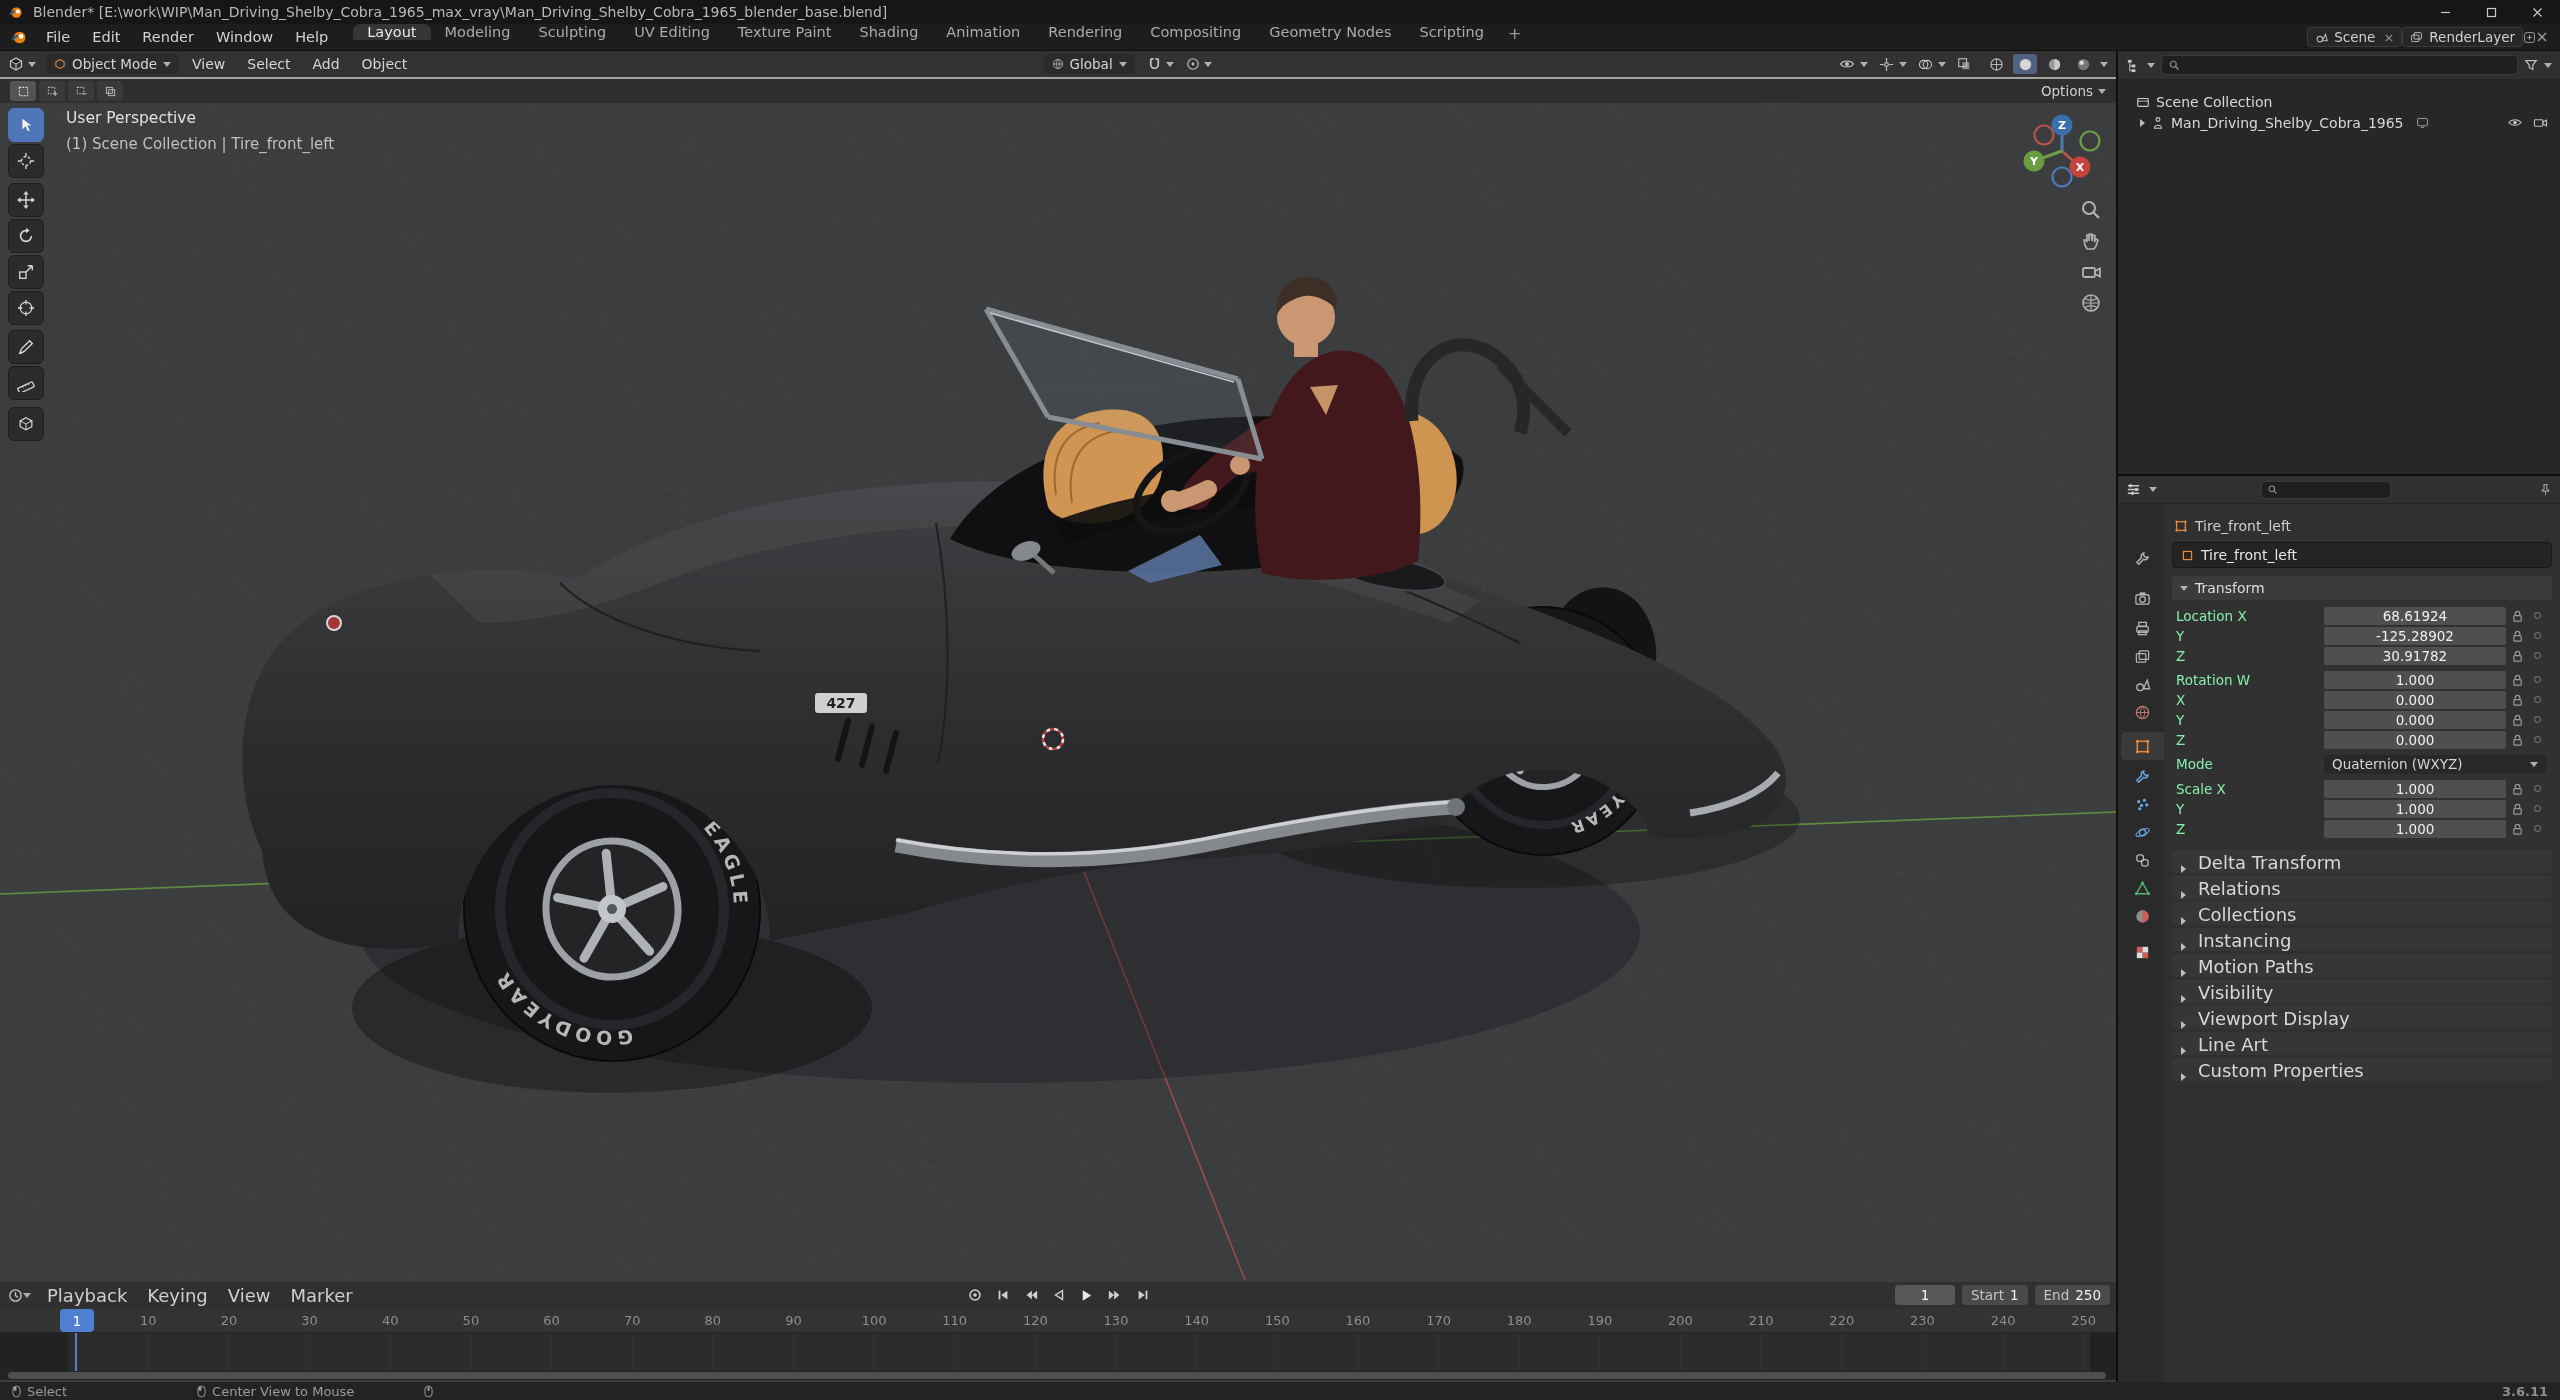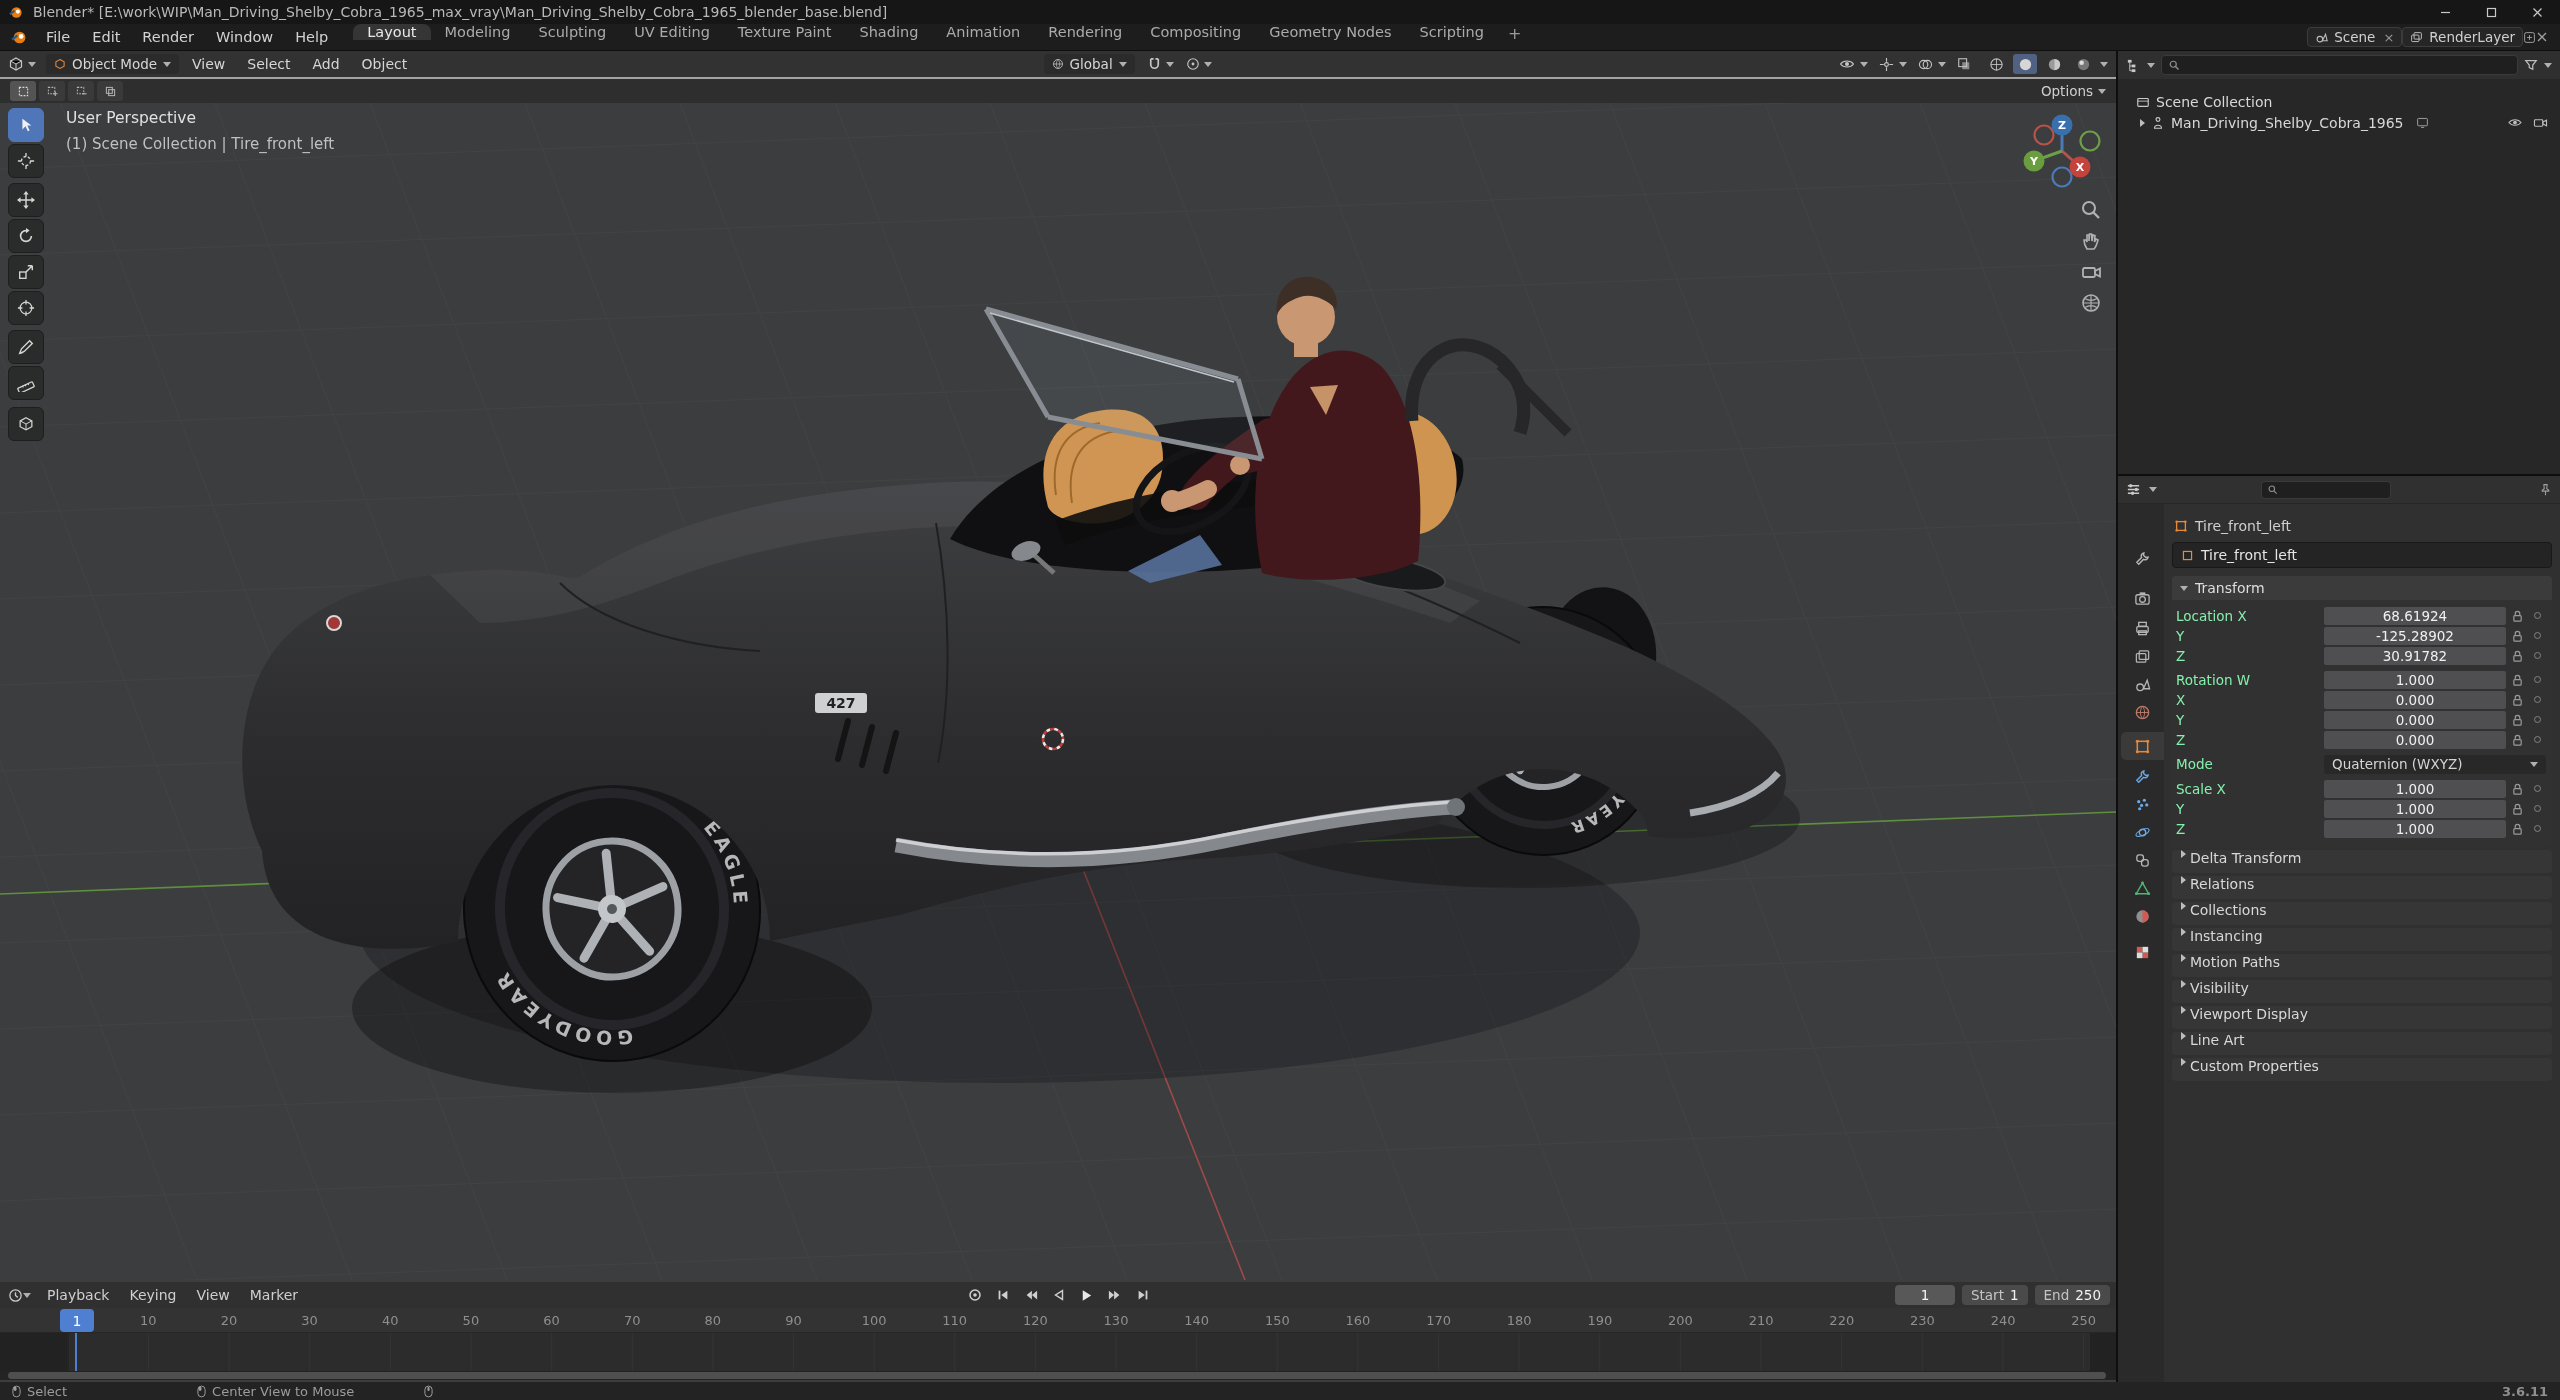--- a/index.html
+++ b/index.html
@@ -78,26 +78,26 @@
   .prow { display:flex; align-items:center; height:19px; margin-bottom:1px; }
   .plabel { width:140px; margin-right:8px; color:#86efac; font-size:13.5px; flex:none; }
   .pfield { flex:1; height:18px; background:#4f4f51; border-radius:2px; display:flex; align-items:center; justify-content:center; color:#f0f0f0; font-size:13.5px; }
   .plock { width:22px; display:flex; justify-content:center; }
   .pdot { width:18px; display:flex; justify-content:center; }
   .dot { width:7px; height:7px; border:1.5px solid #838383; border-radius:50%; }
   .pgroup { margin-bottom:5px; }
   .mode-row { display:flex; align-items:center; height:20px; margin:1px 0 5px; }
   .mode-dd { flex:1; height:19px; background:#282828; border-radius:3px; display:flex; align-items:center; padding:0 8px; color:#d5d5d5; font-size:13.5px; }
   .mode-dd .chev { margin-left:auto; }
-  .section { height:23px; background:#363636; border-radius:4px; margin-top:3px; display:flex; align-items:flex-start; gap:4px; padding:0 9px; font-size:14px; color:#d8d8d8; }
+  .section { height:23px; background:#363636; border-radius:4px; margin-top:3px; display:flex; align-items:flex-end; gap:12px; padding:0 9px; font-size:18px; color:#d8d8d8; }
 
   
   #timeline { position:absolute; left:0; top:1282px; width:2116px; height:98px; background:#2c2c2c; }
   .tl-header { height:26px; background:#303030; display:flex; align-items:center; padding:0 8px; position:relative; }
-  .tl-menu { padding:0 10px; color:#cfcfcf; font-size:14px; }
+  .tl-menu { padding:0 10px; color:#cfcfcf; font-size:18px; }
   .transport { position:absolute; left:962px; top:0; height:26px; display:flex; align-items:center; gap:3px; }
   .tbtn { width:25px; height:21px; display:flex; align-items:center; justify-content:center; border-radius:3px; }
   .tl-fields { position:absolute; right:6px; top:3px; display:flex; gap:7px; }
   .tl-frame { width:60px; height:20px; background:#585858; border-radius:4px; display:flex; align-items:center; justify-content:center; color:#f4f4f4; font-size:13.5px; }
   .tl-se { height:20px; background:#4a4a4a; border-radius:4px; display:flex; align-items:center; gap:6px; padding:0 9px; font-size:13.5px; color:#c4c4c4; }
   .tl-se b { color:#f0f0f0; font-weight:normal; }
   .tl-ruler { position:relative; height:25px; background:#333333; border-bottom:1px solid #262626; }
   .ticks { position:absolute; left:108px; top:0; width:2016px; height:25px; display:flex; }
   .tick { flex:1; text-align:center; font-size:13px; color:#8f8f8f; line-height:25px; }
   .playhead-badge { position:absolute; left:60px; top:1px; width:34px; height:23px; background:#4f7fd0; border-radius:4px; color:#fff; font-size:14px; display:flex; align-items:center; justify-content:center; z-index:3; }

